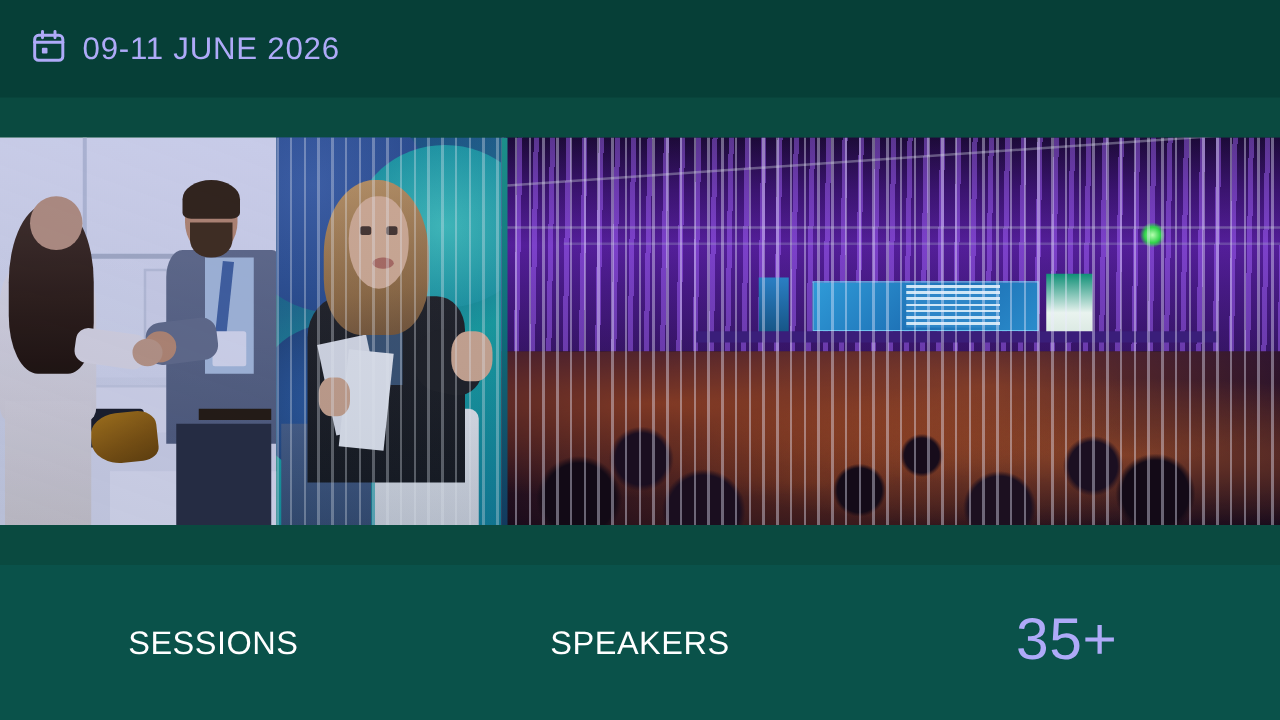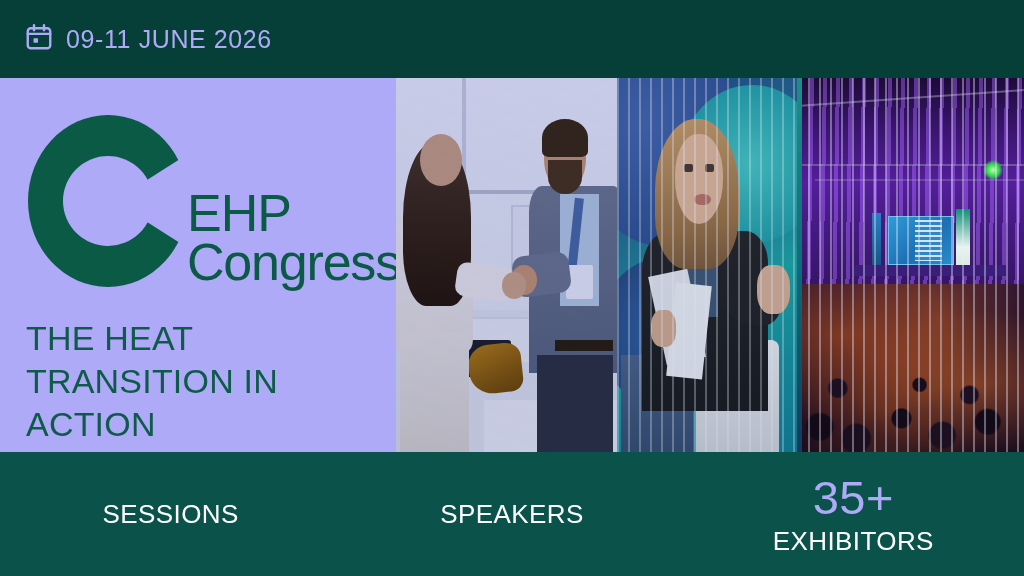--- a/index.html
+++ b/index.html
@@ -7,21 +7,21 @@
   html, body {
     width:1024px; height:576px;
     background:#0a4a40;
     font-family:"Liberation Sans", sans-serif;
     overflow:hidden;
   }
   .banner {
     position:relative;
     width:1024px; height:576px;
     background:#0a4a40;
-    display:flex; flex-direction:column;
+    display:flex; flex-direction:column;gap:32px;
   }
 
   
   .header {
     height:78px; flex:0 0 78px;
     background:#063f37;
     display:flex; align-items:center; justify-content:space-between;
     padding:0 26px 0 24px;
   }
   .hdr-item { display:flex; align-items:center; gap:12px; }
@@ -409,43 +409,20 @@
         </svg>
       </span>
       <span class="hdr-text">09-11 JUNE 2026</span>
     </div>
 
 
   </div>
 
   <div class="middle">
 
-    <div class="logo-panel">
-
-      <div class="logo-row">
-        <span class="logo-c">
-          <svg width="165" height="172" viewBox="0 0 165 172">
-            <defs>
-              <mask id="cmask">
-                <rect x="0" y="0" width="165" height="172" fill="white"></rect>
-                <circle cx="80" cy="86" r="45" fill="black"></circle>
-                <polygon points="86,86 190,20 190,152" fill="black"></polygon>
-              </mask>
-            </defs>
-            <ellipse cx="80" cy="86" rx="80" ry="86" fill="#0a5a46" mask="url(#cmask)"></ellipse>
-          </svg>
-        </span>
-        <span class="logo-words">
-          <span class="l1">EHP</span>
-          <span class="l2">Congress</span>
-        </span>
-      </div>
-
-      <div class="tagline">THE HEAT TRANSITION IN ACTION</div>
-    </div>
 
     <div class="photos">
 
       <div class="photo p1">
         <div class="scene"></div>
         <div class="win"></div>
         <div class="winbar"></div>
         <div class="panelbox"></div>
         <div class="counter"></div>
         <div class="sofa"></div>
@@ -524,18 +501,17 @@
     <div class="stat">
       <span class="lbl">SESSIONS</span>
     </div>
 
     <div class="stat">
       <span class="lbl">SPEAKERS</span>
     </div>
 
     <div class="stat">
       <span class="num">35+</span>
-      <span class="lbl">EXHIBITORS</span>
     </div>
 
   </div>
 
 </div>
 
 </body></html>

